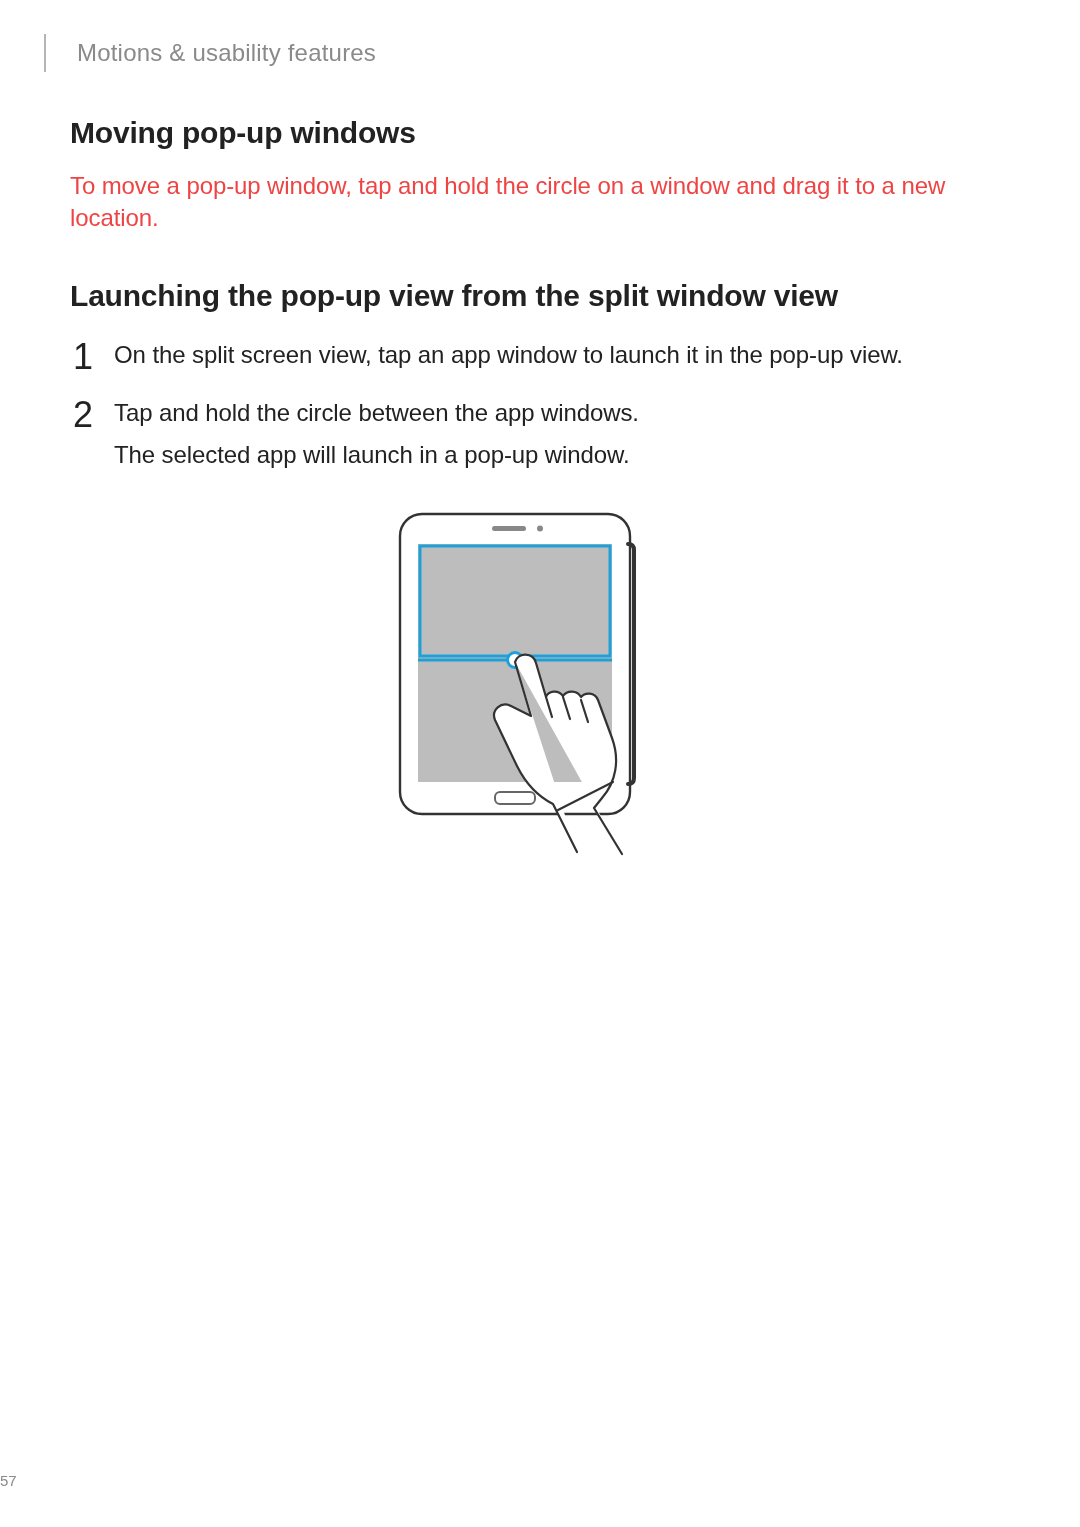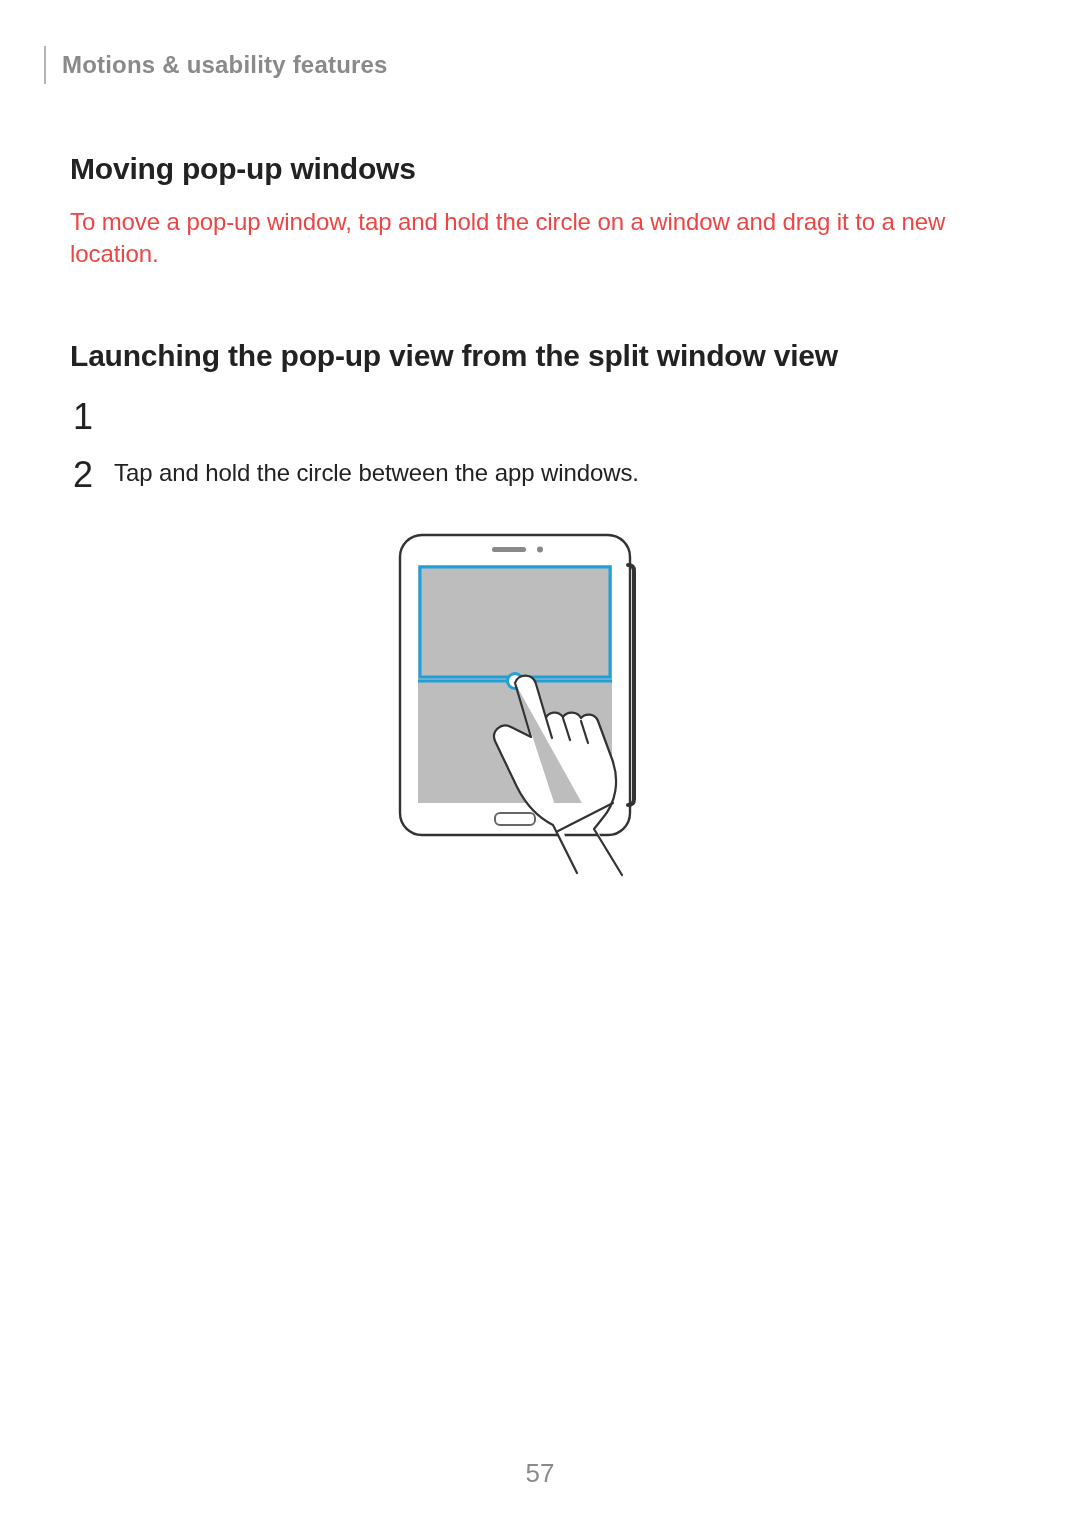--- a/index.html
+++ b/index.html
@@ -1,56 +1,60 @@
 <!DOCTYPE html>
 <html><head>
   <meta charset="utf-8">
   <style>
     * { box-sizing: border-box; margin: 0; padding: 0; }
     html, body { width: 1080px; height: 1527px; background: #ffffff; font-family: "Segoe UI", "Myriad Pro", Arial, sans-serif; color: #222; }
     .page { position: relative; width: 1080px; height: 1527px; padding: 30px 70px 40px 70px; }
-    .breadcrumb-wrap { display: flex; align-items: center; gap: 16px; color: #8d8d8d; margin-top: 16px; margin-left: -26px; font-weight: bold; }
+    .breadcrumb-wrap { display: flex; align-items: center; gap: 31px; color: #8d8d8d; margin-top: 4px; margin-left: -26px; }
     .vbar { width: 2px; height: 38px; background: #b5b5b5; }
     .breadcrumb { font-size: 24px; letter-spacing: 0.2px; color: #8a8a8a; }
-    h2.sub { font-size: 30px; font-weight: 700; color: #222; margin-top: 68px; letter-spacing: -0.2px; }
+    h2.sub { font-size: 30px; font-weight: 700; color: #222; margin-top: 44px; letter-spacing: -0.2px; }
     p.body { font-size: 24px; line-height: 1.35; color: #ef4444; margin-top: 20px; letter-spacing: -0.1px; }
     ol.num { list-style: none; margin-top: 26px; }
     ol.num > li { display: flex; align-items: flex-start; gap: 18px; margin-top: 22px; }
     ol.num > li:first-child { margin-top: 0; }
     .numeral { font-size: 36px; font-weight: 400; color: #222; line-height: 1; width: 26px; text-align: center; font-family: "Segoe UI Light", "Myriad Pro Light", Arial, sans-serif; }
     .li-body { flex: 1; }
     .li-body p { font-size: 24px; line-height: 1.35; letter-spacing: -0.1px; }
     .li-body p + p { margin-top: 10px; }
     .figure { display: flex; justify-content: center; margin-top: 32px; }
     .figure svg { display: block; }
-    .page-number { position: absolute; left: 0; right: 0; bottom: 38px; text-align: center; font-size: 26px; color: #8a8a8a; }
+    .page-number { position: absolute; left: 0; right: 0; bottom: 38px; text-align: left; font-size: 15px; color: #8a8a8a; }
   </style>
 </head>
 <body>
 
 <div class="page">
 
   <div class="breadcrumb-wrap">
     <div class="vbar"></div>
     <div class="breadcrumb">Motions &amp; usability features</div>
   </div>
 
   <h2 class="sub">Moving pop-up windows</h2>
   <p class="body">To move a pop-up window, tap and hold the circle on a window and drag it to a new location.</p>
 
   <h2 class="sub">Launching the pop-up view from the split window view</h2>
 
   <ol class="num">
     <li>
       <div class="numeral">1</div>
+      <div class="li-body">
+        <p>On the split screen view, tap an app window to launch it in the pop-up view.</p>
+      </div>
     </li>
     <li>
       <div class="numeral">2</div>
       <div class="li-body">
         <p>Tap and hold the circle between the app windows.</p>
+        <p>The selected app will launch in a pop-up window.</p>
       </div>
     </li>
   </ol>
 
   <div class="figure">
     <svg width="320" height="360" viewBox="0 0 320 360">
 
       <rect x="20" y="10" width="230" height="300" rx="22" ry="22" fill="#ffffff" stroke="#333" stroke-width="2.4"></rect>
 
       <path d="M248 40 q6 0 6 6 v228 q0 6 -6 6" fill="none" stroke="#333" stroke-width="4" stroke-linecap="round"></path>

